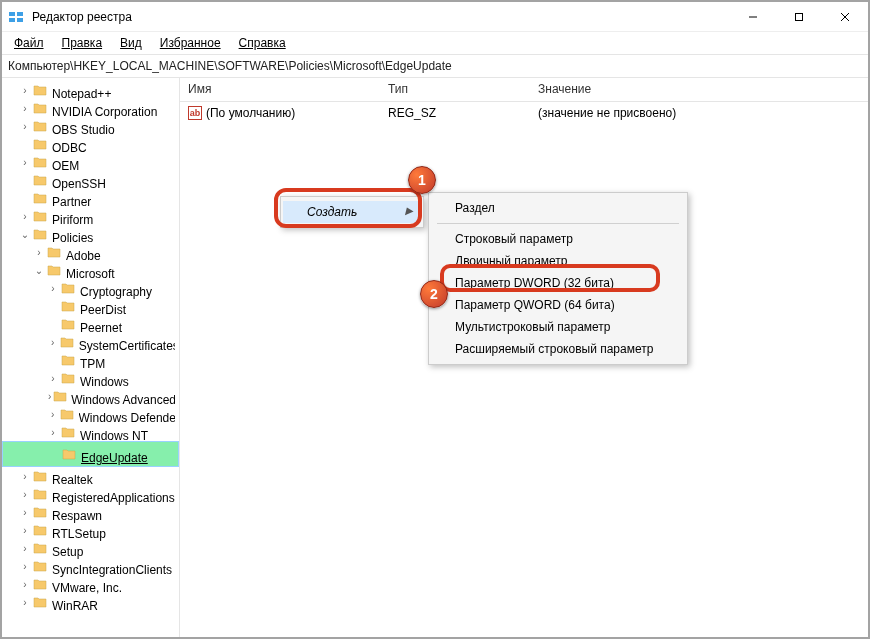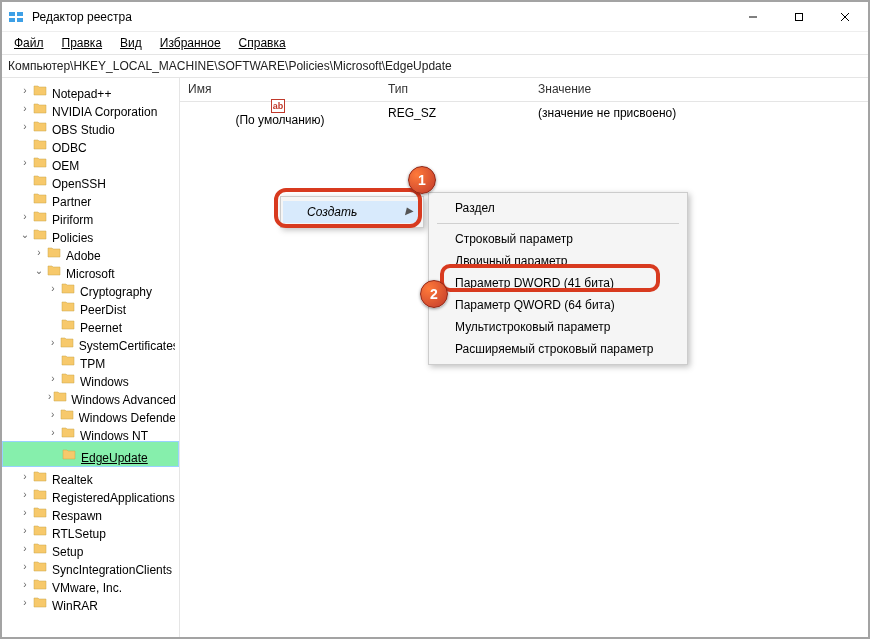--- a/index.html
+++ b/index.html
@@ -354,41 +354,41 @@
         </div>
       </div>
 
     <div class="list">
       <div class="list-head">
         <div class="col col-name">Имя</div>
         <div class="col col-type">Тип</div>
         <div class="col col-val">Значение</div>
       </div>
       <div class="list-row">
-        <div class="cell col-name" style="display:flex;align-items:center;flex-direction:column;">
+        <div class="cell col-name" style="display:flex;align-items:center;">
           <span class="ab-icon">ab</span>
           <span>(По умолчанию)</span>
         </div>
         <div class="cell col-type">REG_SZ</div>
         <div class="cell col-val">(значение не присвоено)</div>
       </div>
 
       <div class="ctx" style="left:100px; top:118px; width:144px;font-style:italic;">
         <div class="item hover">
           <span>Создать</span>
           <span class="arrow">▶</span>
         </div>
       </div>
 
       <div class="ctx" style="left:248px; top:114px; width:260px;">
         <div class="item">Раздел</div>
         <div class="sep"></div>
         <div class="item">Строковый параметр</div>
         <div class="item">Двоичный параметр</div>
-        <div class="item">Параметр DWORD (41 бита)</div>
+        <div class="item">Параметр DWORD (32 бита)</div>
         <div class="item">Параметр QWORD (64 бита)</div>
         <div class="item">Мультистроковый параметр</div>
         <div class="item">Расширяемый строковый параметр</div>
       </div>
 
       <div class="hl" style="left:94px; top:110px; width:148px; height:40px;"></div>
       <div class="badge" style="left:228px; top:88px;">1</div>
 
       <div class="hl" style="left:260px; top:186px; width:220px; height:28px; border-radius:10px;"></div>
       <div class="badge" style="left:240px; top:202px;">2</div>

